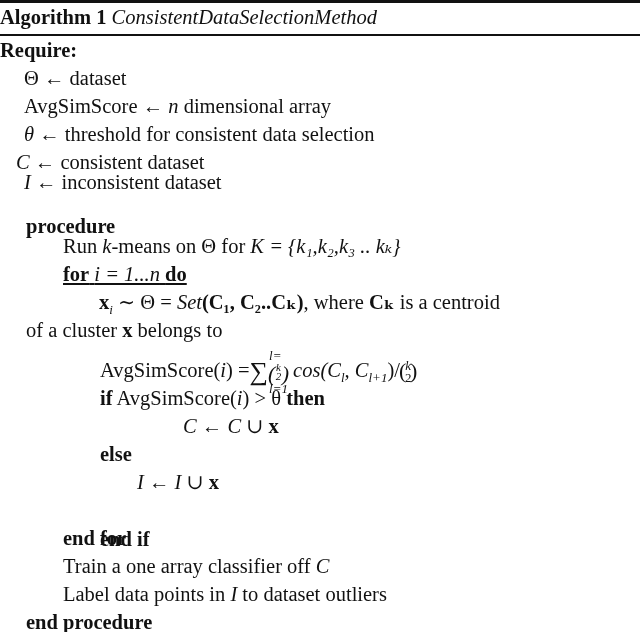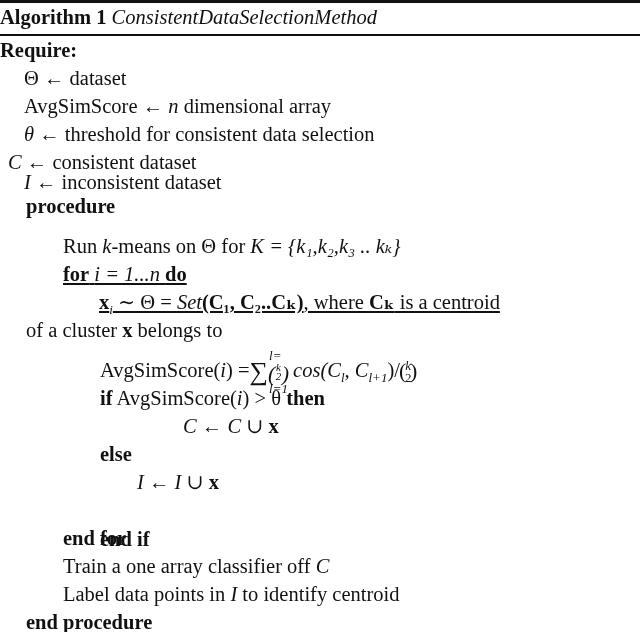--- a/index.html
+++ b/index.html
@@ -38,38 +38,38 @@
 
 <div class="line" style="top:64px; left:24px;">
   <span>Θ</span> <span>←</span> <span>dataset</span>
 </div>
 <div class="line" style="top:92px; left:24px;">
   <span>AvgSimScore</span> <span>←</span> <span class="i">n</span> <span>dimensional array</span>
 </div>
 <div class="line" style="top:120px; left:24px;">
   <span class="i">θ</span> <span>←</span> <span>threshold for consistent data selection</span>
 </div>
-<div class="line" style="top:148px; left:8px;">
+<div class="line" style="top:148px; left:16px;">
   <span class="i">C</span> <span>←</span> <span>consistent dataset</span>
 </div>
 <div class="line" style="top:168px; left:24px;">
   <span class="i">I</span> <span>←</span> <span>inconsistent dataset</span>
 </div>
 
-<div class="line b" style="top:192px; left:26px;">procedure</div>
+<div class="line b" style="top:212px; left:26px;">procedure</div>
 
 <div class="line" style="top:232px; left:63px;">
   <span>Run </span><span class="i">k</span><span>-means on Θ for </span><span class="i">K = {k₁,k₂,k₃ .. kₖ}</span>
 </div>
 
 <div class="line" style="top:260px; left:63px;text-decoration:underline;">
   <span class="b">for</span> <span class="i">i = 1...n</span> <span class="b">do</span>
 </div>
 
-<div class="line" style="top:288px; left:99px;text-decoration:underline;">
+<div class="line" style="top:288px; left:99px;">
   <span class="bv">x</span><sub class="i">i</sub><span> ∼ Θ = </span><span class="i">Set</span><span class="bv">(C₁, C₂..Cₖ)</span><span>, where </span><span class="bv">Cₖ</span><span> is a centroid</span>
 </div>
 <div class="line" style="top:316px; left:26px;">
   <span>of a cluster </span><span class="bv">x</span><span> belongs to</span>
 </div>
 
 <div class="line" style="top:348px; left:100px; line-height:32px;">
   <span>AvgSimScore(</span><span class="i">i</span><span>) =</span><span class="sumwrap"><span class="sumsym">∑</span></span><span class="limits"><span class="i">
         <span>l=</span>
         <span class="binom" style="font-size:11px;line-height:9px;">
@@ -94,16 +94,16 @@
 </div>
 
 <div class="line b" style="top:525px; left:100px;">end if</div>
 <div class="line b" style="top:524px; left:63px;text-align:right;">end for</div>
 
 <div class="line" style="top:552px; left:63px;">
   <span>Train a one array classifier off </span><span class="i">C</span>
 </div>
 
 <div class="line" style="top:580px; left:63px;">
-  <span>Label data points in </span><span class="i">I</span><span> to identify centroid</span>
+  <span>Label data points in </span><span class="i">I</span><span> to dataset outliers</span>
 </div>
 
 <div class="line b" style="top:608px; left:26px;">end procedure</div>
 
 </body></html>

